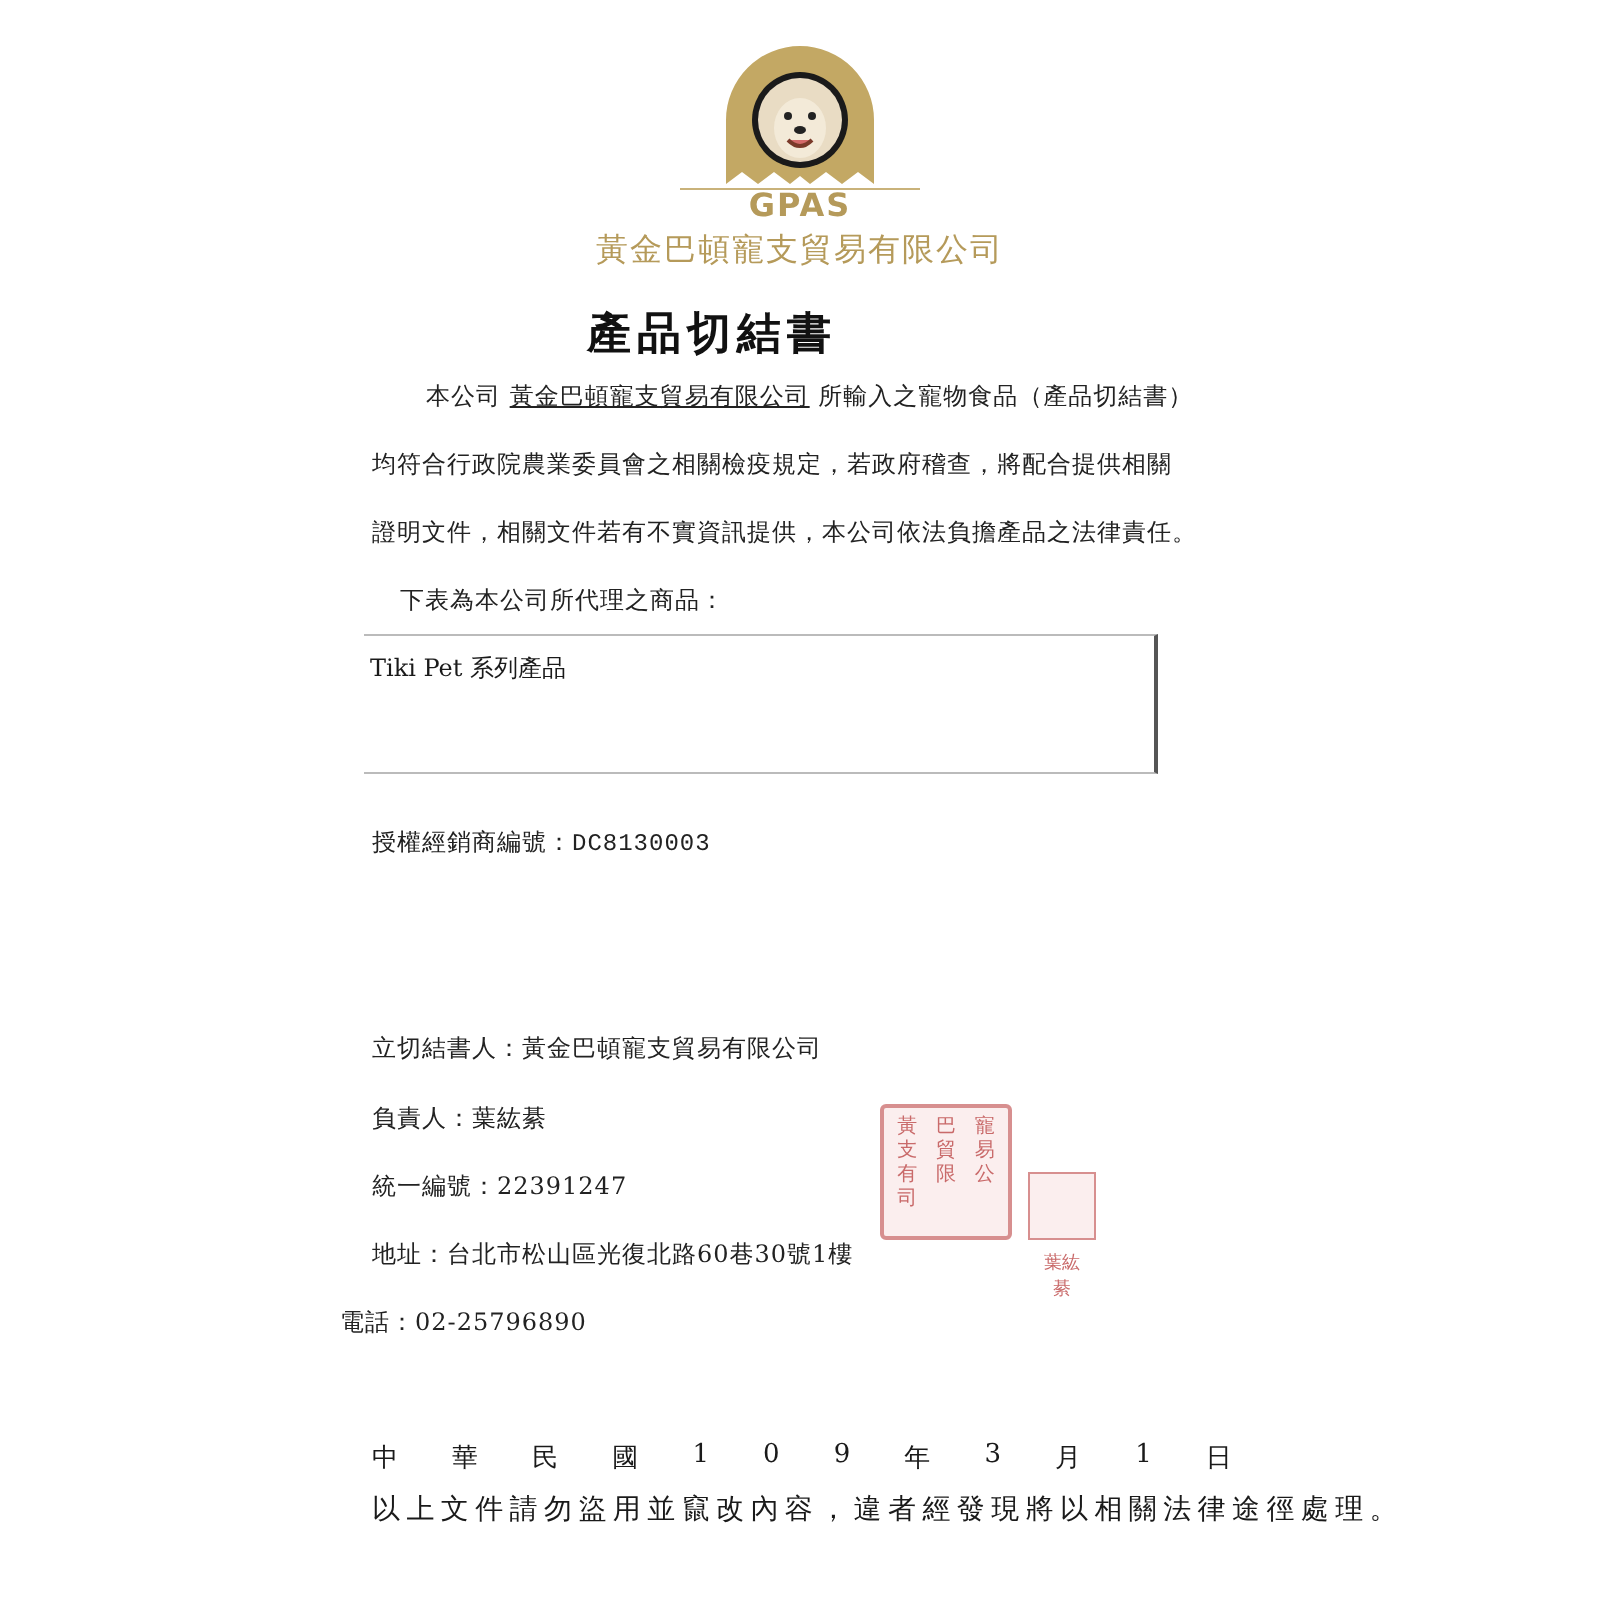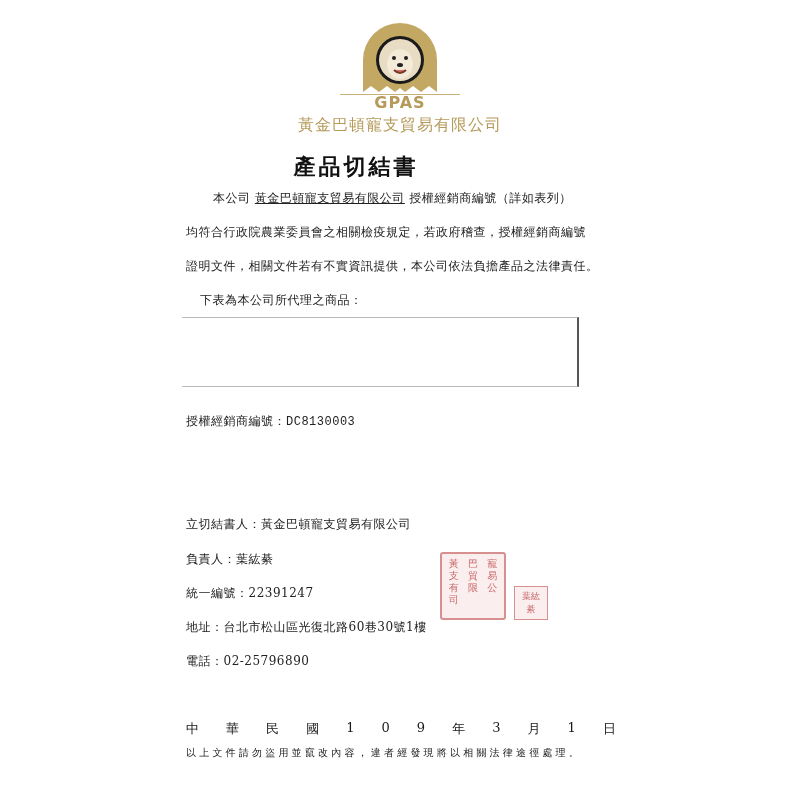--- a/index.html
+++ b/index.html
@@ -22,21 +22,21 @@
            border-top:1px solid #bbb; border-right:2px solid #555; border-bottom:1px solid #bbb; }
     .tbl .row { height:33px; line-height:33px; padding-left:3px; font-size:12px; }
     .tbl .row + .row { border-top:1px solid #444; }
     .seal { left:440px; top:552px; width:62px; height:64px; border:2px solid #d78f8f;
             border-radius:3px; background:#fbeeee; }
     .seal-small { left:514px; top:586px; width:32px; height:32px; border:1.5px solid #d78f8f;
                   background:#fbeeee; }
     .seal-txt { color:#c96a6a; font-size:10px; line-height:12px; text-align:center; }
     .date { left:186px; top:720px; width:430px; display:flex; justify-content:space-between;
             font-size:13px; }
-    .footer { left:186px; top:746px; font-size:10px; letter-spacing:3.2px; white-space:nowrap; }
+    .footer { left:186px; top:746px; font-size:14px; letter-spacing:3.2px; white-space:nowrap; }
   </style>
 </head>
 <body>
 
 <div class="abs logo">
   <svg width="90" height="75" viewBox="0 0 90 75">
     <path d="M8 70 L8 38 A37 37 0 0 1 82 38 L82 70 L74 64 L66 70 L58 64 L50 70 L45 66 L40 70 L32 64 L24 70 L16 64 Z" fill="#c3a864"></path>
     <circle cx="45" cy="38" r="24" fill="#1a1a1a"></circle>
     <circle cx="45" cy="38" r="21" fill="#e9dcc4"></circle>
     <ellipse cx="45" cy="42" rx="13" ry="15" fill="#f3ead8"></ellipse>
@@ -48,53 +48,54 @@
 </div>
 <div class="abs logo-rule"></div>
 <div class="abs gpas">GPAS</div>
 <div class="abs company-cn">黃金巴頓寵支貿易有限公司</div>
 
 <div class="abs doc-title">產品切結書</div>
 
 <div class="abs line" style="left:213px; top:190px;">
   <span>本公司</span>
   <span class="u">黃金巴頓寵支貿易有限公司</span>
-  <span>授權經銷商編號（詳如表列）</span>
+  <span>所輸入之寵物食品（產品切結書）</span>
 </div>
-<div class="abs line" style="left:186px; top:224px;">均符合行政院農業委員會之相關檢疫規定，若政府稽查，授權經銷商編號</div>
+<div class="abs line" style="left:186px; top:224px;">均符合行政院農業委員會之相關檢疫規定，若政府稽查，將配合提供相關</div>
 <div class="abs line" style="left:186px; top:258px;">證明文件，相關文件若有不實資訊提供，本公司依法負擔產品之法律責任。</div>
 <div class="abs line" style="left:200px; top:292px;text-align:right;">下表為本公司所代理之商品：</div>
 
 <div class="abs tbl">
+  <div class="row">Tiki Pet  系列產品</div>
 </div>
 
 <div class="abs line" style="left:186px; top:413px;font-family:Liberation Mono, monospace;">授權經銷商編號：DC8130003</div>
 
 <div class="abs line" style="left:186px; top:516px;">立切結書人：黃金巴頓寵支貿易有限公司</div>
 <div class="abs line" style="left:186px; top:551px;">負責人：葉紘綦</div>
 <div class="abs line" style="left:186px; top:585px;">統一編號：22391247</div>
 <div class="abs line" style="left:186px; top:619px;">地址：台北市松山區光復北路60巷30號1樓</div>
-<div class="abs line" style="left:186px; top:653px;">電話：02-25796890</div>
+<div class="abs line" style="left:170px; top:653px;">電話：02-25796890</div>
 
 <div class="abs seal">
   <div class="seal-txt" style="display:grid; grid-template-columns:repeat(3,1fr); padding:4px 2px;">
     <span>黃</span>
     <span>巴</span>
     <span>寵</span>
     <span>支</span>
     <span>貿</span>
     <span>易</span>
     <span>有</span>
     <span>限</span>
     <span>公</span>
     <span>司</span>
   </div>
 </div>
 <div class="abs seal-small">
-  <div class="seal-txt" style="padding:3px; font-size:9px; line-height:13px; word-break:break-all;">葉紘綦</div>
+  <div class="seal-txt" style="padding:3px; font-size:9px; line-height:13px; word-break:break-all;margin-top:36px;">葉紘綦</div>
 </div>
 
 <div class="abs date">
   <span>中</span>
   <span>華</span>
   <span>民</span>
   <span>國</span>
   <span>1</span>
   <span>0</span>
   <span>9</span>

